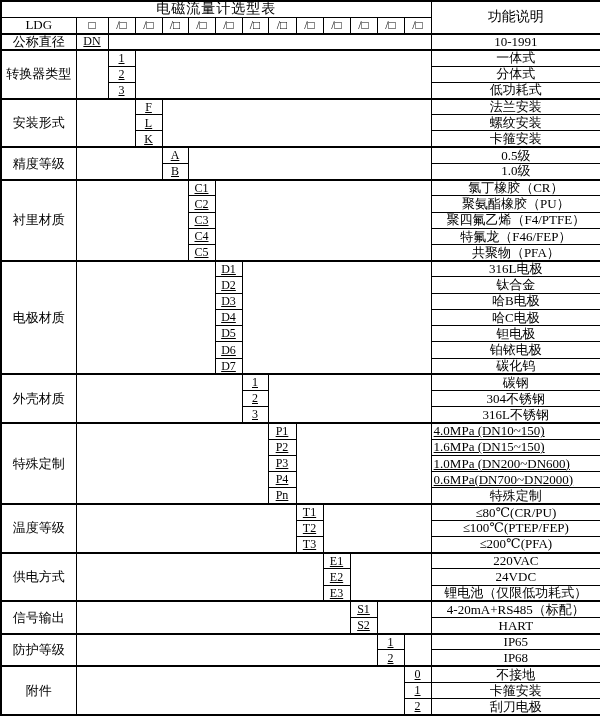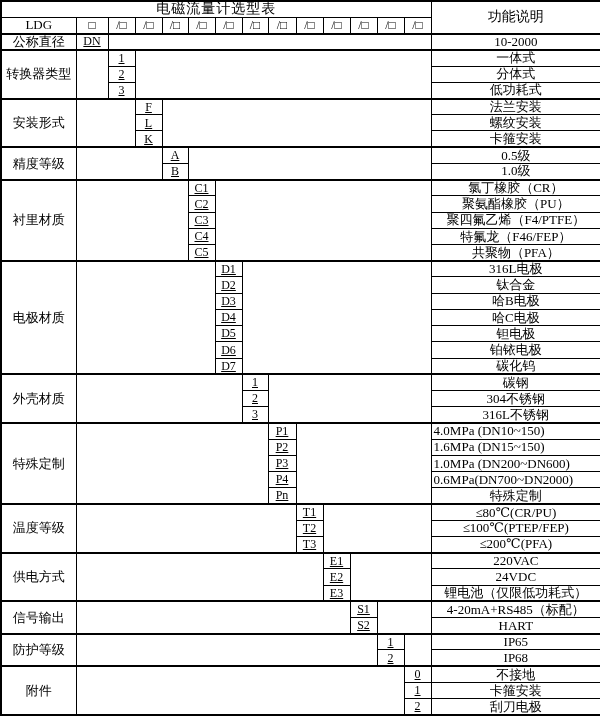--- a/index.html
+++ b/index.html
@@ -19,21 +19,21 @@
   }
   tr{height:16px;}
   tr.gb td{border-top:2px solid #000;}
   td.title-cell{font-size:14px;letter-spacing:1px;}
   td.fn-head{font-size:14px;}
   td.lbl{}
   td.ldg{}
   td.code{font-size:12px;text-decoration:underline;}
   td.slot{font-size:12px;}
   td.desc{}
-  td.desc.al{text-align:left;padding-left:2px;}
+  td.desc.al{text-align:left;padding-left:2px;text-decoration:underline;}
 </style>
 </head>
 <body>
 
 <div class="sheet">
 <table class="sel">
 <colgroup>
   <col style="width:75px">
         <col style="width:32px">
         <col style="width:27px">
@@ -71,21 +71,21 @@
   <td class="slot">/□</td>
   <td class="slot">/□</td>
   <td class="slot">/□</td>
   <td class="slot">/□</td>
 </tr>
 
 <tr class="gb">
   <td class="lbl">公称直径</td>
   <td class="code">DN</td>
   <td class="emp" colspan="12"></td>
-  <td class="desc">10-2000</td>
+  <td class="desc">10-1991</td>
 </tr>
 
 <tr class="gb">
   <td class="lbl" rowspan="3">转换器类型</td>
   <td class="emp" rowspan="3" colspan="1"></td>
   <td class="code">1</td>
   <td class="emp" rowspan="3" colspan="11"></td>
   <td class="desc">一体式</td>
 </tr>
 <tr>

